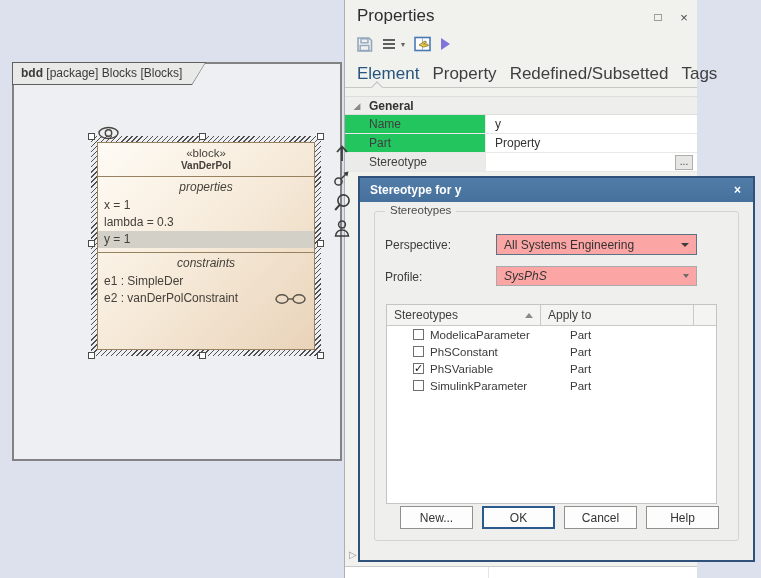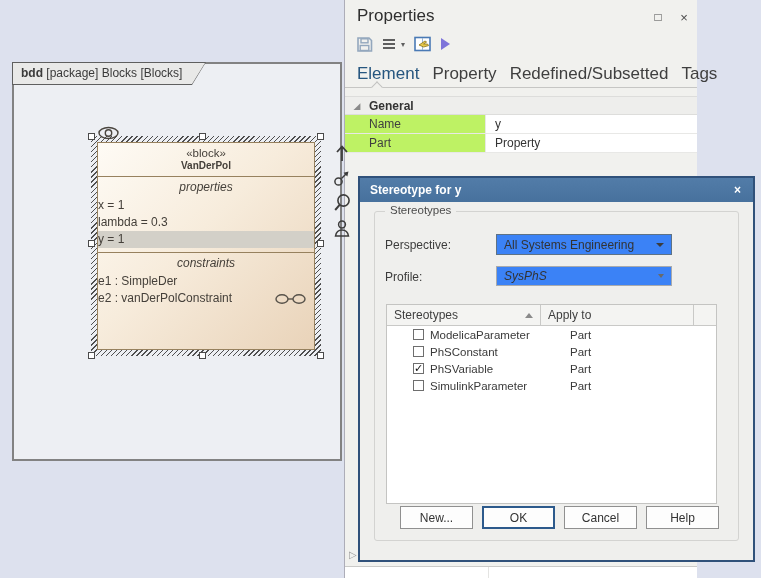--- a/index.html
+++ b/index.html
@@ -24,21 +24,21 @@
       background:repeating-linear-gradient(135deg,#4f4f4f 0,#4f4f4f 1px,transparent 1px,transparent 3.6px); }
   .handle { position:absolute; width:7px; height:7px; background:#fff; border:1px solid #4a4a4a; z-index:3; }
   .block { position:absolute; left:6px; top:6px; right:6px; bottom:6px;
       background:linear-gradient(135deg,#fefbf5 0%,#f7ecdc 45%,#e9d3b9 100%);
       border:1px solid #97815e; color:#45403a; font-size:12px; }
   .b-header { text-align:center; padding:4px 0 5px; border-bottom:1px solid #97815e; }
   .b-stereo { font-size:11.5px; }
   .b-name { font-size:10px; font-weight:bold; margin-top:1px; }
   .b-sect { border-bottom:1px solid #97815e; padding:3px 0 4px; }
   .b-sect-label { text-align:center; font-style:italic; height:17px; }
-  .b-row { height:17px; line-height:17px; white-space:nowrap; }
+  .b-row { height:17px; line-height:17px; padding-left:6px; white-space:nowrap; }
   .b-row.hl { background:#d3d0c8; }
   .b-constraints { position:relative; padding:3px 0 4px; }
   .eye-icon { position:absolute; left:97px; top:126px; z-index:2; }
   .glasses-icon { position:absolute; right:8px; bottom:6px; }
 
   .quickbar { position:absolute; left:333px; top:143px; width:20px; z-index:11;
       display:flex; flex-direction:column; gap:5px; }
   .quickbar svg { display:block; }
 
   
@@ -56,41 +56,41 @@
   .tab-notch { position:absolute; left:28px; top:83px; width:8px; height:8px; background:#f1f1ee;
       border-left:1px solid #c2c2c0; border-top:1px solid #c2c2c0; transform:rotate(45deg); z-index:1; }
 
   .grid { position:absolute; left:0; right:0; top:96px; font-size:12px; }
   .grid-section { height:19px; background:#eeeeec; border-top:1px solid #dddddb; border-bottom:1px solid #dddddb;
       display:flex; align-items:center; }
   .expander-glyph { width:24px; text-align:center; color:#8a8a8a; font-size:9px; }
   .grid-section b { color:#333; }
   .grid-row { height:19px; display:flex; border-bottom:1px solid #e8e8e6; background:#fff; }
   .grid-label { width:141px; padding-left:24px; line-height:18px; color:#3f3f3f;
-      border-right:1px solid #e8e8e6; background:#bef264; }
+      border-right:1px solid #e8e8e6; background:#22c55e; }
   .grid-label.sel { background:#ebebe9; }
   .grid-value { flex:1; padding-left:9px; line-height:18px; color:#333; position:relative; background:#fff; }
   .dots-btn { position:absolute; right:4px; top:2px; width:18px; height:15px; background:#e6e6e4;
       border:1px solid #aeaeac; font-size:10px; line-height:11px; text-align:center; color:#444; cursor:default; }
   .bottom-strip { position:absolute; left:0; right:0; top:566px; height:12px; background:#fff; border-top:1px solid #cacac8; }
   .bottom-strip .divider { position:absolute; left:143px; top:0; bottom:0; border-left:1px solid #e4e4e2; }
   .expander-small { position:absolute; left:4px; top:549px; font-size:10px; color:#9a9a9a; }
 
   
   .dialog { position:absolute; left:358px; top:176px; width:397px; height:386px;
       background:#efefed; border:2px solid #30517a; z-index:20; font-size:12px; }
   .dlg-title { height:24px; background:linear-gradient(#527ca8,#47719d); color:#fff;
       font-weight:600; line-height:24px; padding-left:10px; position:relative; }
   .dlg-close { position:absolute; right:12px; top:0; font-weight:bold; cursor:default; }
   .groupbox { position:absolute; left:14px; top:33px; width:365px; height:330px;
       border:1px solid #d3d3d1; border-radius:3px; }
   .group-label { position:absolute; left:10px; top:-8px; background:#efefed; padding:0 5px;
       font-size:11.5px; color:#4b4b4b; }
   .fld-label { position:absolute; left:10px; color:#3c3c3c; }
-  .combo { position:absolute; left:121px; width:176px; background:#3b82f6; display:flex;
+  .combo { position:absolute; left:121px; width:201px; background:#fca5a5; display:flex;
       align-items:center; padding-left:7px; color:#333; cursor:default; }
   .combo-arrow { margin-left:auto; margin-right:7px; width:0; height:0;
       border-left:4px solid transparent; border-right:4px solid transparent; border-top:4px solid #3c3c3c; }
   .combo-arrow.lite { border-top-color:#6a6a6a; border-left-width:3.5px; border-right-width:3.5px; }
 
   .stable { position:absolute; left:11px; top:92px; width:331px; height:200px; border:1px solid #c4c4c2; background:#fff; }
   .stable-head { display:flex; height:21px; background:#f4f4f2; border-bottom:1px solid #c9c9c7; color:#3e3e3e; }
   .shc { display:flex; align-items:center; padding-left:7px; border-right:1px solid #c9c9c7; }
   .shc1 { width:154px; } .shc2 { width:153px; } .shc3 { flex:1; border-right:none; }
   .sort-asc { margin-left:auto; margin-right:7px; width:0; height:0;
@@ -215,20 +215,27 @@
       <b>General</b>
     </div>
     <div class="grid-row">
       <div class="grid-label">Name</div>
       <div class="grid-value">y</div>
     </div>
     <div class="grid-row">
       <div class="grid-label">Part</div>
       <div class="grid-value">Property</div>
     </div>
+    <div class="grid-row">
+      <div class="grid-label sel">Stereotype</div>
+      <div class="grid-value">
+        <span></span>
+        <span class="dots-btn">...</span>
+      </div>
+    </div>
   </div>
 
   <span class="expander-small">▷</span>
   <div class="bottom-strip">
     <div class="divider"></div>
   </div>
 </div>
 
 <div class="dialog">
   <div class="dlg-title">

